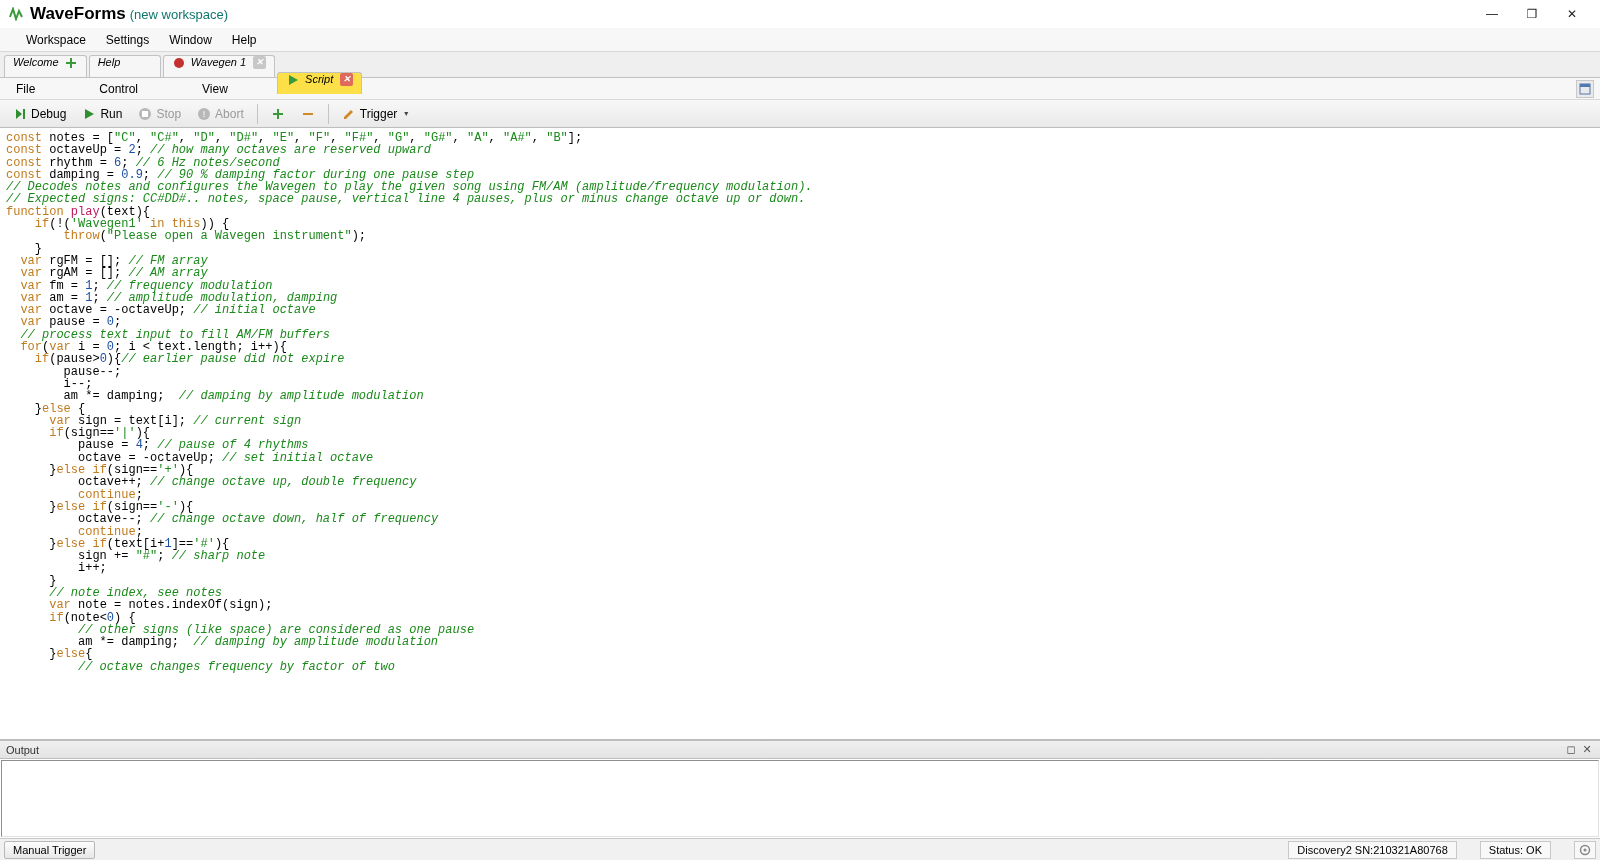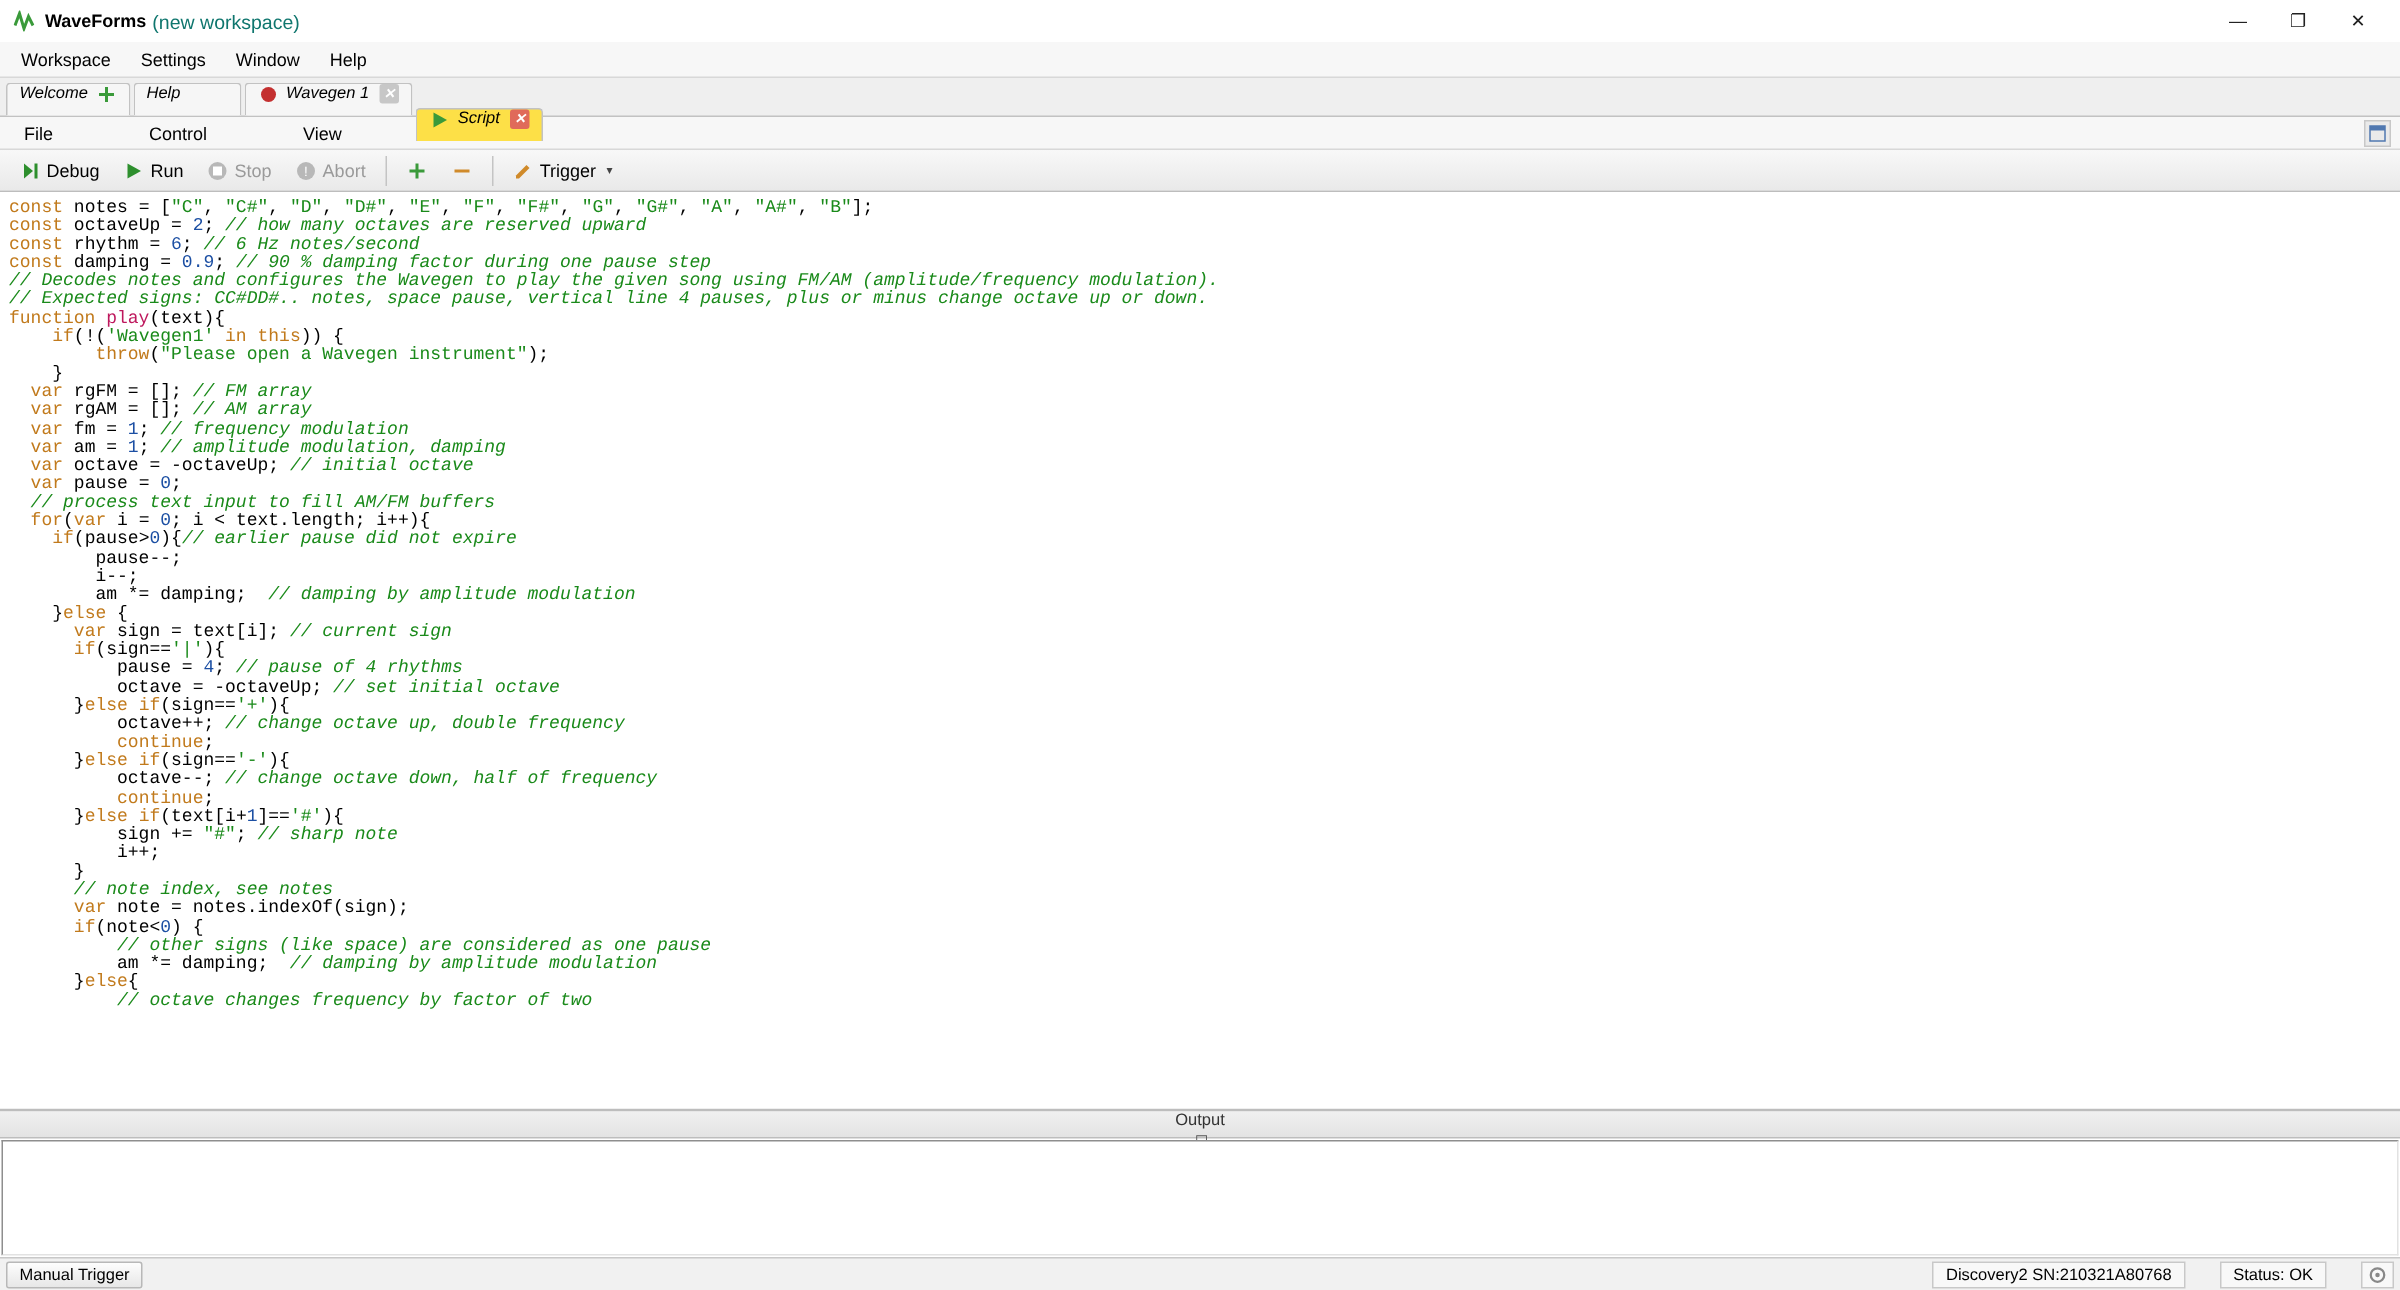--- a/index.html
+++ b/index.html
@@ -1,23 +1,23 @@
 <!DOCTYPE html>
 <html><head>
 <meta charset="utf-8">
 <style>
 * { box-sizing: border-box; margin: 0; padding: 0; }
 body { font-family: "Segoe UI", Tahoma, sans-serif; font-size: 12px; background: #fff; color: #000; width: 1600px; height: 860px; overflow: hidden; display: flex; flex-direction: column; }
 .titlebar { height: 28px; display: flex; align-items: center; padding: 0 8px; background: #fff; }
 .titlebar .app-icon { width: 16px; height: 16px; margin-right: 6px; display: flex; align-items: center; justify-content: center; }
-.titlebar .app-name { font-weight: 600; font-size: 12px; }
+.titlebar .app-name { font-weight: 600; font-size: 17px; }
 .titlebar .wsname { color: #0f766e; margin-left: 4px; font-size: 13px; }
 .titlebar .spacer { flex: 1; }
 .titlebar .winbtn { width: 40px; height: 28px; display: flex; align-items: center; justify-content: center; color: #222; }
-.menubar { height: 24px; display: flex; align-items: center; padding: 0 4px; border-bottom: 1px solid #d8d8d8; background: #f7f7f7; }
+.menubar { height: 24px; display: flex; align-items: center; padding: 0 16px; border-bottom: 1px solid #d8d8d8; background: #f7f7f7; }
 .menubar .mi { padding: 3px 10px; cursor: default; }
 .tabstrip { height: 26px; background: #efefef; border-bottom: 1px solid #c2c2c2; display: flex; align-items: flex-end; padding: 0 4px; gap: 2px; }
 .tab { height: 22px; background: #f6f6f6; border: 1px solid #c2c2c2; border-bottom: none; border-radius: 3px 3px 0 0; display: flex; padding: 0 8px; gap: 5px; font-size: 11px; cursor: default; min-width: 72px; font-style: italic; }
 .tab.active { background: #fde047; position: relative; top: 17px; }
 .tab .ticon { width: 14px; height: 14px; display: flex; align-items: center; justify-content: center; }
 .tab .tclose { width: 13px; height: 13px; border-radius: 2px; display:flex;align-items:center;justify-content:center; margin-left:2px;}
 .tab .tclose.red { background: #e06a5a; color:#fff; font-size:9px; font-weight:bold; line-height:1;}
 .tab .tclose.grey { background: #c7c7c7; color:#fff; font-size:9px; font-weight:bold; line-height:1;}
 .submenubar { height: 22px; display: flex; align-items: center; padding: 0 6px; background: #f7f7f7; border-bottom: 1px solid #d8d8d8; gap: 44px; }
 .submenubar .smi { padding: 2px 10px; cursor: default; font-size: 12px; }
@@ -29,21 +29,21 @@
 .tsep { width: 1px; height: 20px; background: #c4c4c4; margin: 0 4px; }
 .editor-wrap { flex: 1; display: flex; min-height: 0; border-bottom: 1px solid #bdbdbd;}
 .editor { flex:1; overflow-y: scroll; overflow-x:auto; background: #fff; }
 .code { font-family: "Consolas", "Courier New", monospace; font-size: 12px; line-height: 12.3px; padding: 4px 6px; white-space: pre; color: #000; }
 .kw { color: #c17a1c; }
 .str { color: #1a8a1a; }
 .num { color: #1c4fa3; }
 .cm { color: #1a8a1a; font-style: italic; }
 .fn { color: #be185d; }
 .output-panel { height: 98px; display:flex; flex-direction:column; border-top:1px solid #bdbdbd; }
-.output-header { height: 18px; background: linear-gradient(#f0f0f0,#e3e3e3); border-bottom:1px solid #bdbdbd; display:flex; align-items:center; padding:0 6px; font-size:11px; color:#333;flex-direction:column;}
+.output-header { height: 18px; background: linear-gradient(#f0f0f0,#e3e3e3); border-bottom:1px solid #bdbdbd; display:flex; align-items:center; padding:0 6px; font-size:11px; color:#333;}
 .output-header .spacer{flex:1;}
 .output-header .hbtn{width:14px;height:14px;display:flex;align-items:center;justify-content:center;margin-left:2px;color:#555;cursor:default;}
 .output-body { flex:1; background:#fff; overflow-y:scroll; border:1px inset #e2e2e2; margin:1px;}
 .statusbar { height: 22px; background: #f1f1f1; border-top:1px solid #c8c8c8; display:flex; align-items:center; padding:0 4px; gap:4px; font-size:11px;}
 .sbtn { border:1px solid #b8b8b8; background:linear-gradient(#fdfdfd,#e7e7e7); padding:1px 8px; height:18px; display:flex;align-items:center; border-radius:2px; cursor:default;}
 .statusbar .spacer{flex:1;}
 .sbox { border:1px solid #c8c8c8; background:#f8f8f8; padding:1px 8px; height:18px; display:flex;align-items:center;margin-left:19px;}
 .dd-arrow::after{content:"▾"; font-size:8px; margin-left:3px; color:#444;}
 svg { display:block; }
 </style>

